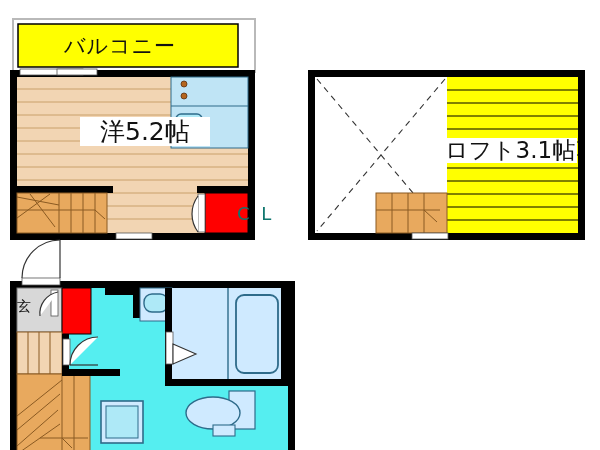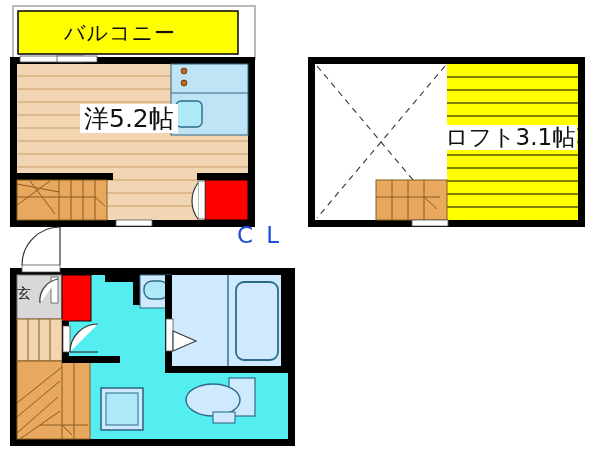--- a/index.html
+++ b/index.html
@@ -9,51 +9,50 @@
   }
   body {
     width: 600px;
     height: 450px;
     position: relative;
     font-family: "DejaVu Sans", "Liberation Sans", sans-serif;
     overflow: hidden;
   }
   #plan {
     position: absolute;
-    left: 0; top: 1px;
+    left: 0; top: 14px;
     width: 600px;
     height: 352px;
   }
   .lbl {
     position: absolute;
     background: #ffffff;
     color: #111111;
     font-family: "DejaVu Sans", "Liberation Sans", sans-serif;
     white-space: nowrap;
     line-height: 1;
   }
   #lbl-balcony {
     left: 64px; top: 22px;
     font-size: 21px;
     letter-spacing: 1px;
     background: transparent;
   }
   #lbl-room {
     left: 80px; top: 103px;
     font-size: 25px;
-    padding: 2px 4px;
+    padding: 2px 20px;
     letter-spacing: 0px;
   }
   #lbl-cl {
     left: 237px; top: 191px;
-    font-size: 23px;
-    color: #1d4ed8;
+    font-size: 18px;
+    color: #0f766e;
     background: transparent;
     letter-spacing: 3px;
-    margin-top: 32px;
   }
   #lbl-void {
     left: 337px; top: 79px;
     font-size: 21px;
     background: transparent;
     letter-spacing: 1px;
   }
   #lbl-loft {
     left: 443px; top: 124px;
     font-size: 23px;

